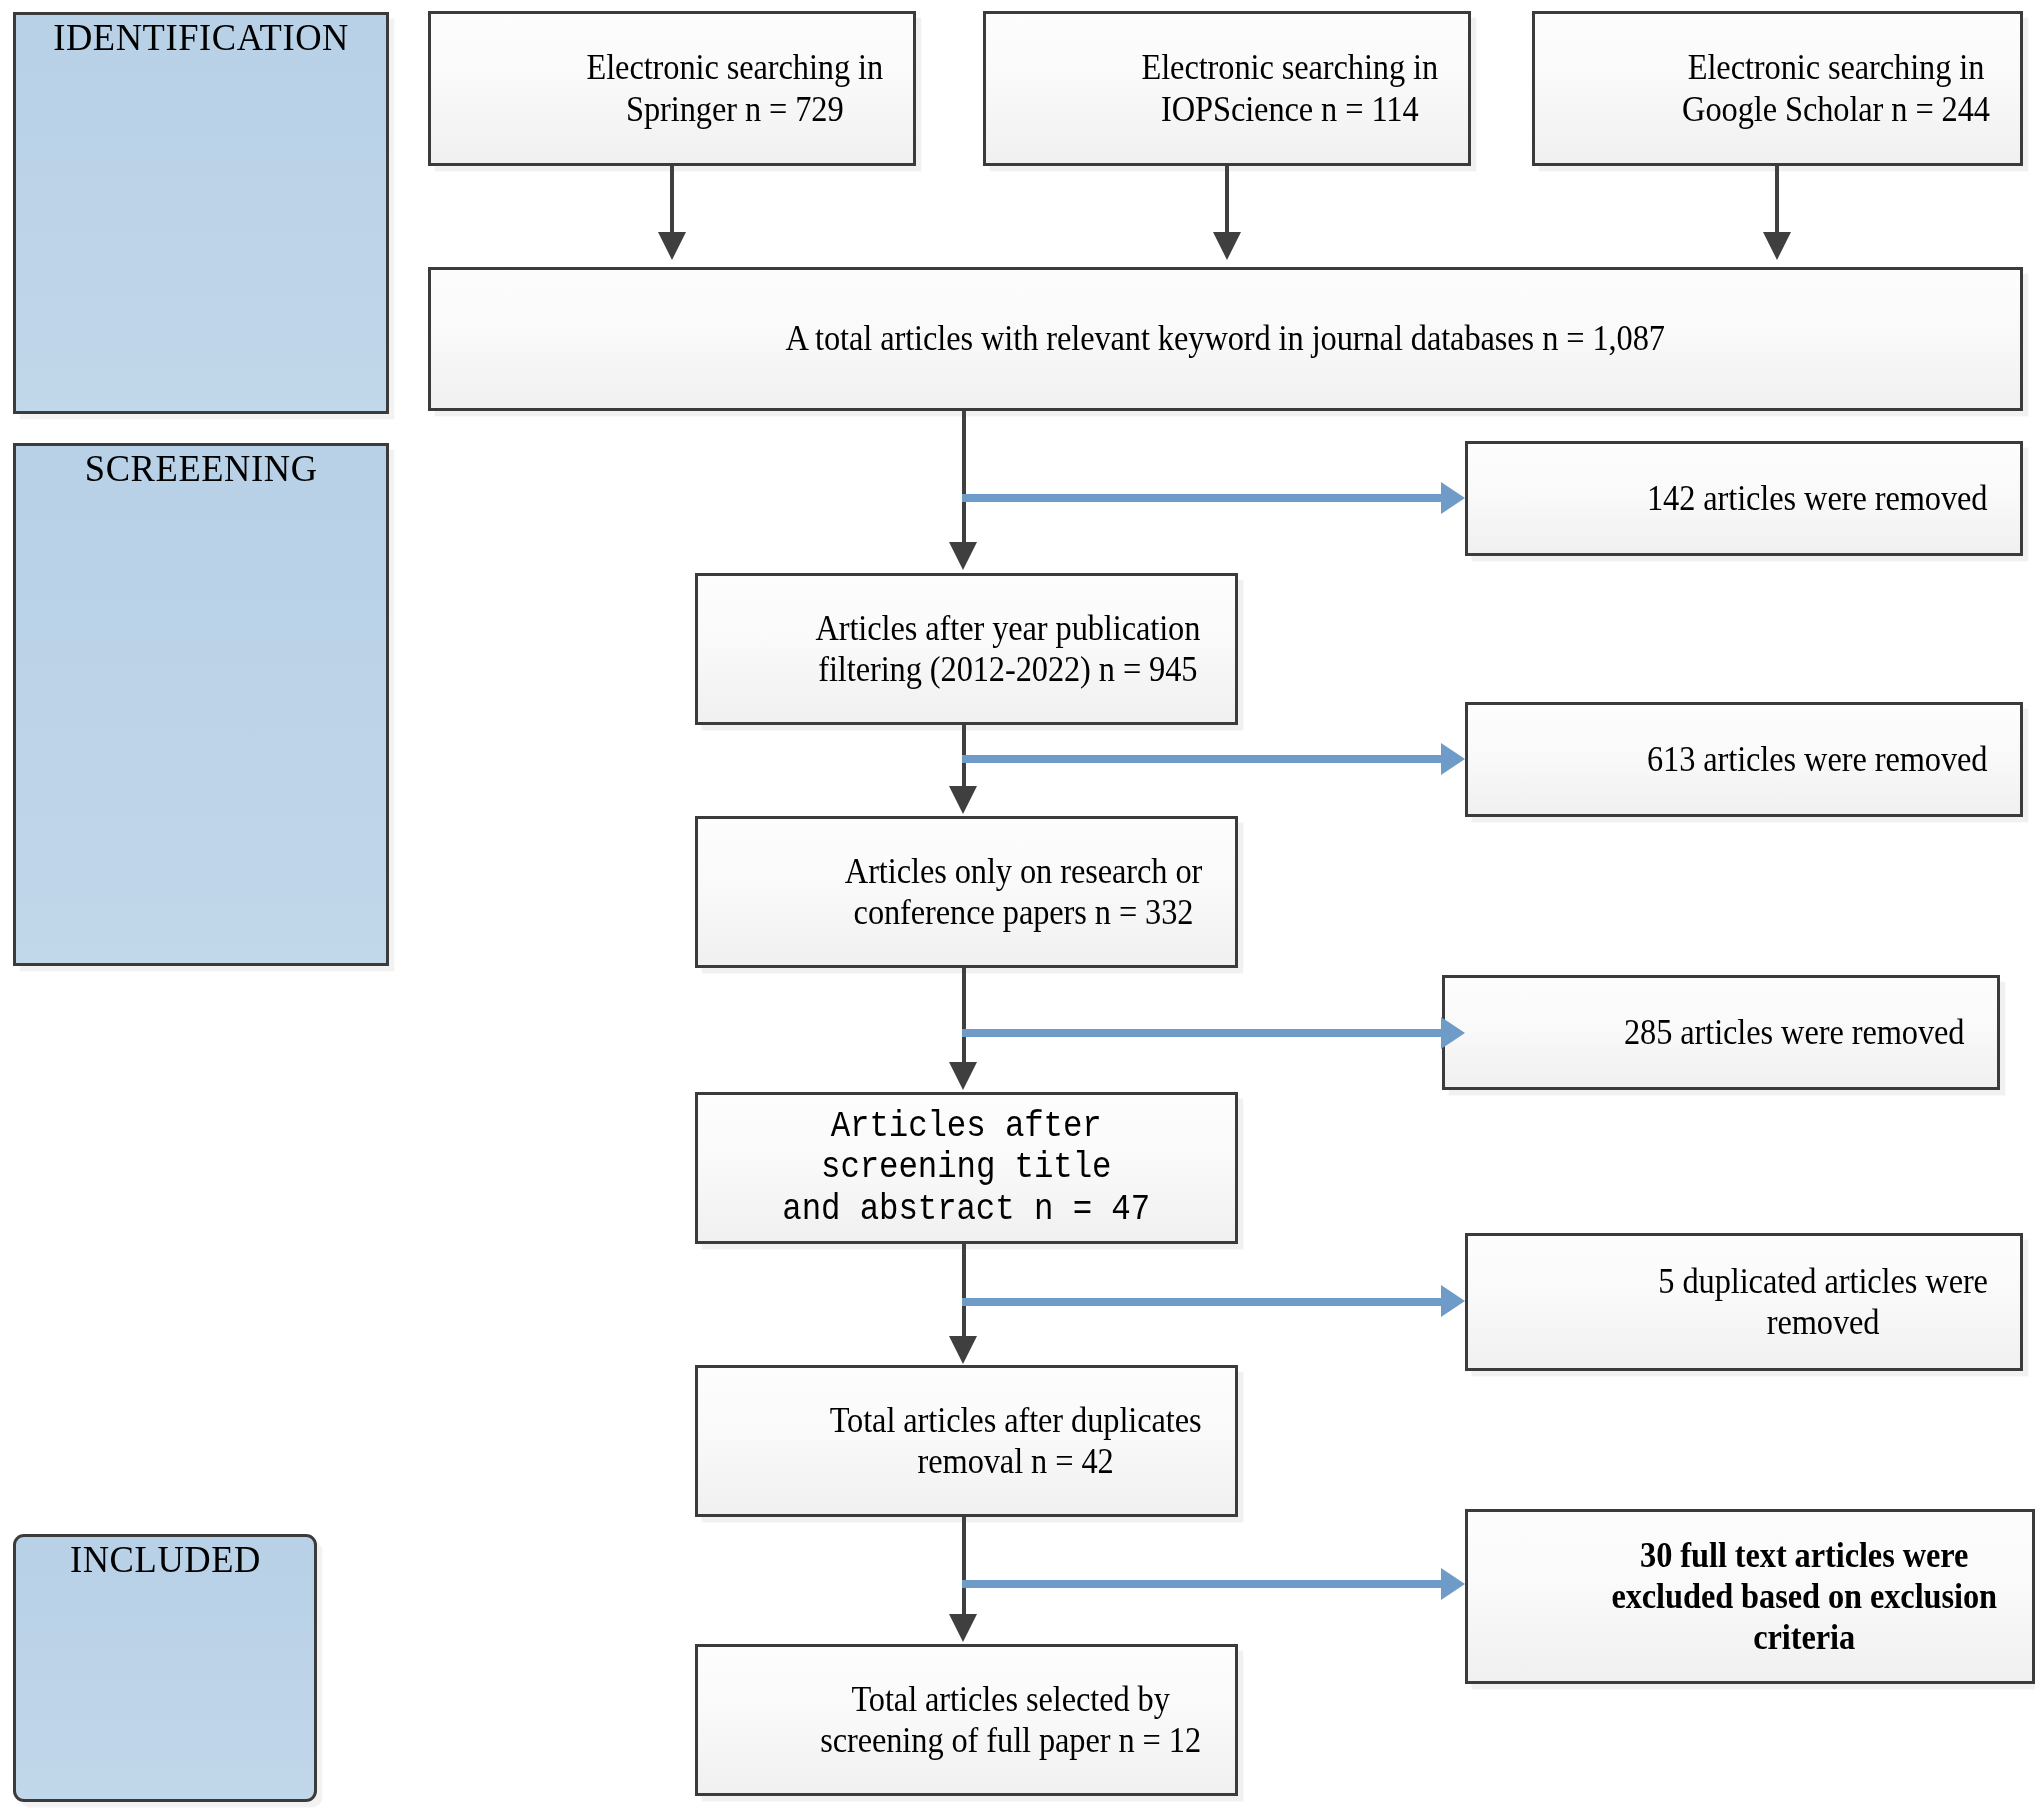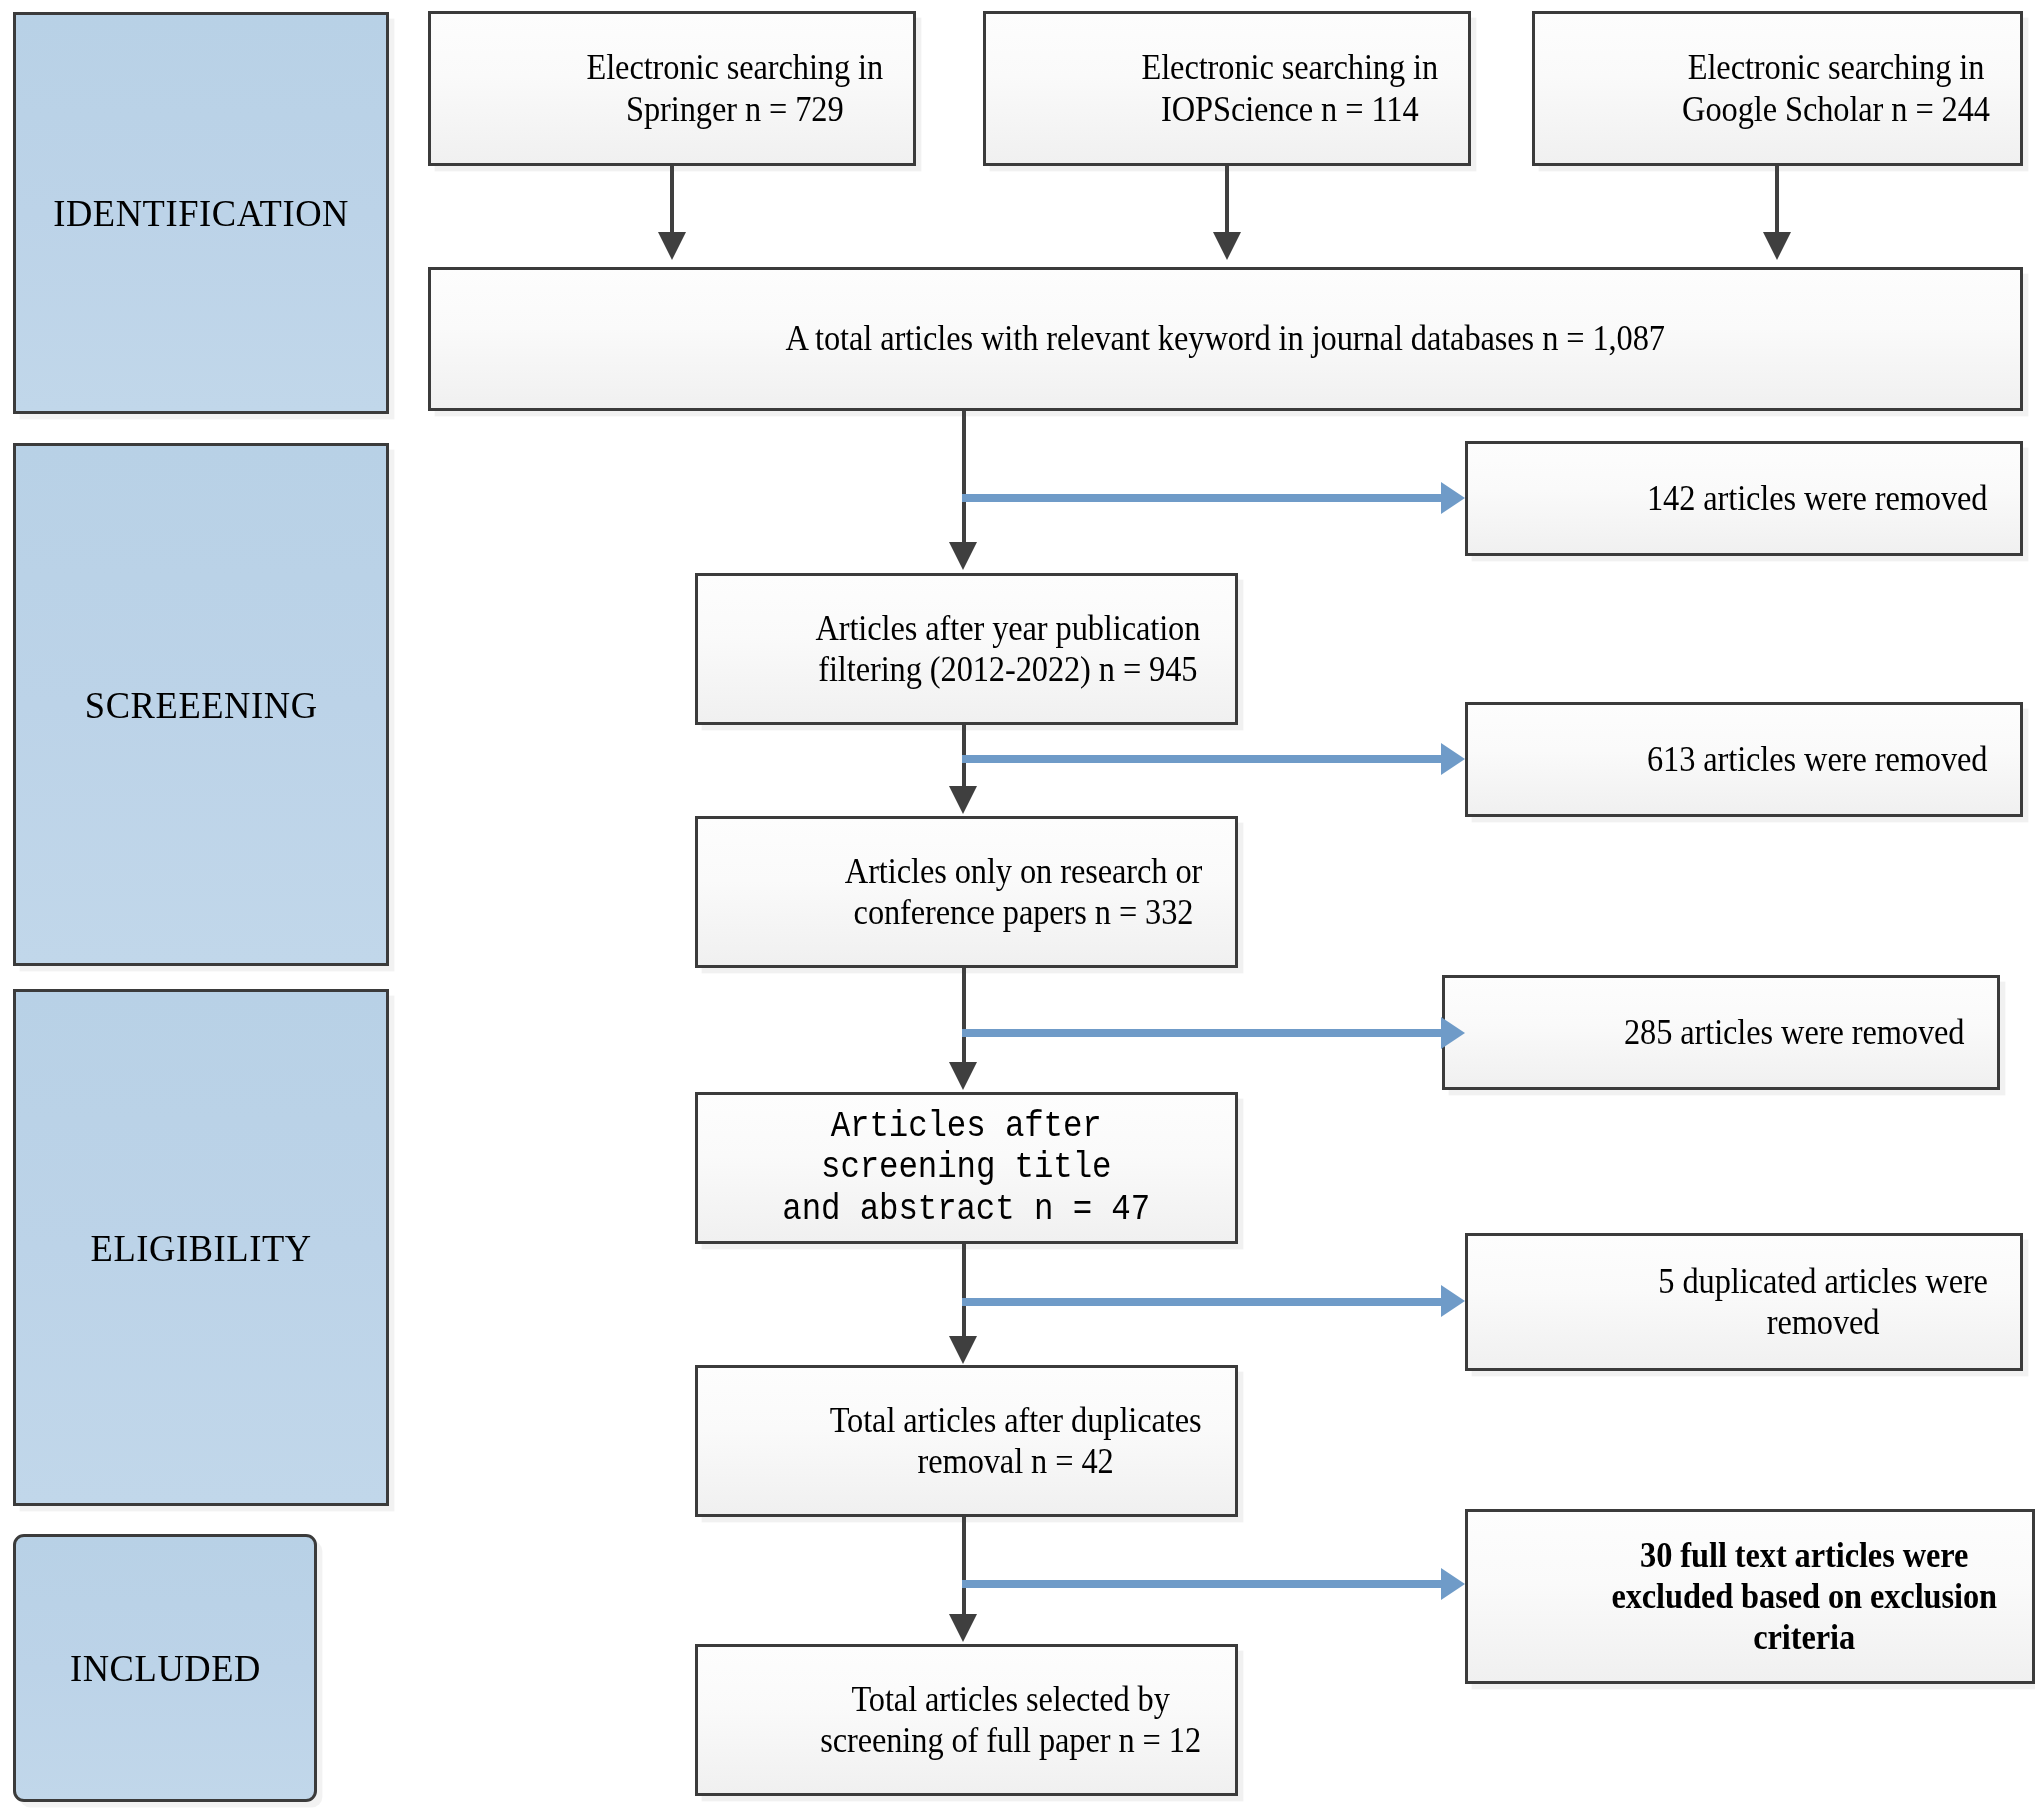--- a/index.html
+++ b/index.html
@@ -42,21 +42,21 @@
     letter-spacing: -0.1px;
     transform: scaleX(0.9);
     transform-origin: center center;
   }
 
   
   .stage {
     position: absolute;
     box-sizing: border-box;
     display: flex;
-    align-items: center;
+    align-items: flex-start;
     justify-content: center;
     border: 3px solid #3b3b3b;
     background: linear-gradient(to bottom, #b8d1e6 0%, #bcd3e8 50%, #c1d7ea 100%);
     box-shadow: 6px 6px 0 -0.6px rgba(0,0,0,0.05);
     color: #000000;
   }
   .stage .txt {
     font-size: 38px;
     letter-spacing: 0.6px;
     white-space: nowrap;
@@ -97,23 +97,20 @@
 <div id="canvas">
 
   <div class="stage" style="left:13.3px; top:12px; width:376px; height:402px;">
     <span class="txt">IDENTIFICATION</span>
   </div>
 
   <div class="stage" style="left:13.3px; top:443px; width:376px; height:523px;">
     <span class="txt">SCREEENING</span>
   </div>
 
-  <div class="stage" style="left:13.3px; top:989px; width:376px; height:517px;">
-    <span class="txt">ELIGIBILITY</span>
-  </div>
 
   <div class="stage" style="left:13.3px; top:1534px; width:304px; height:268px;border-radius:11px;">
     <span class="txt">INCLUDED</span>
   </div>
 
   <div class="box" style="left:428px; top:11px; width:488px; height:155px;">
     <span>
       <span class="txt">Electronic searching in</span>
       <span class="txt">Springer n = 729</span>
     </span>

